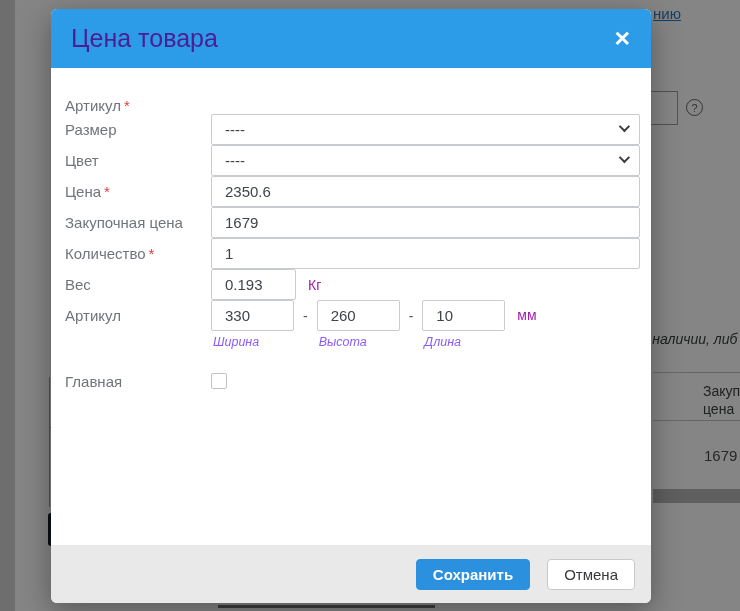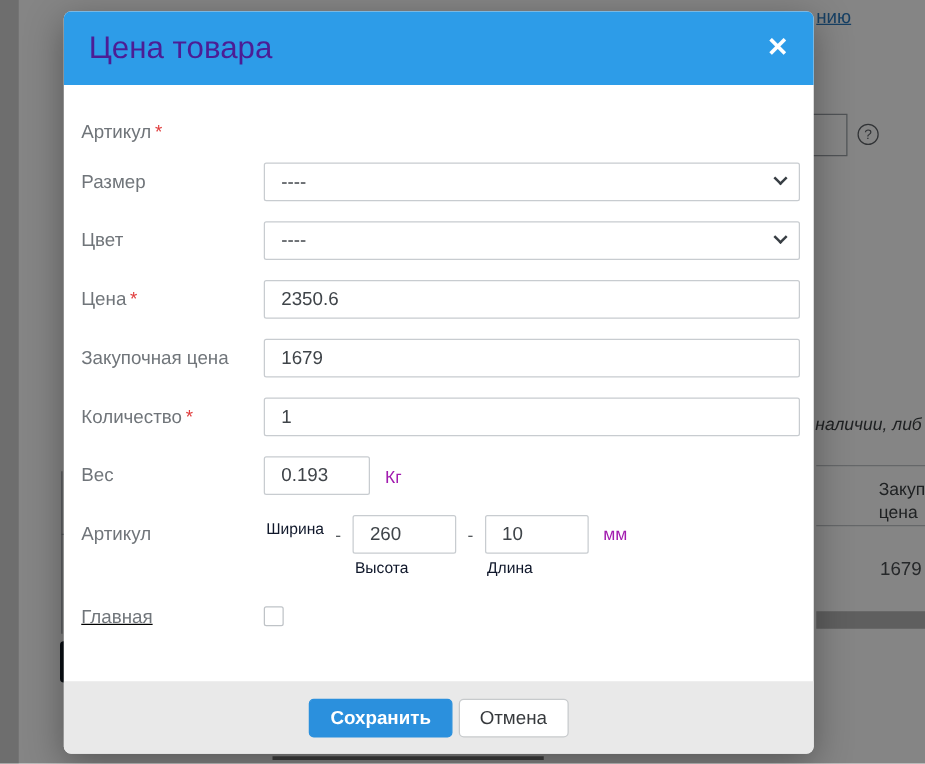--- a/index.html
+++ b/index.html
@@ -31,48 +31,48 @@
   
   .modal { position:absolute; left:51px; top:9px; width:600px; height:594px; z-index:10;
     background:#fff; border-radius:6px; box-shadow:0 8px 30px rgba(0,0,0,0.35);
     display:flex; flex-direction:column; overflow:hidden; }
   .modal-header { height:59px; flex:0 0 59px; background:#2d9ce8; display:flex;
     align-items:center; justify-content:space-between; padding:0 20px; }
   .modal-title { color:#4c1d95; font-size:25px; font-weight:500; }
   .modal-close { color:#fff; font-size:21px; font-weight:700; cursor:pointer; line-height:1; }
   .modal-body { flex:1 1 auto; padding:22px 11px 0 14px; }
   .modal-footer { flex:0 0 58px; background:#e9e9e9; display:flex; align-items:center;
-    justify-content:center; padding:0 16px; gap:5px; }
-
-  .frow { display:flex; margin-bottom:16px; }
+    justify-content:flex-end; padding:0 16px; gap:17px; }
+
+  .frow { display:flex; margin-bottom:0; }
   .flabel { flex:0 0 146px; padding-top:7px; font-size:15px; color:#70757a; }
   .req { color:#e03c3c; margin-left:3px; }
   .fctrl { flex:1 1 auto; }
 
   input[type=text] { height:31px; width:100%; border:1px solid #c8ccd0; border-radius:2px;
     padding:0 13px; font-size:15px; color:#3f4449; font-family:inherit; background:#fff; outline:none; }
   .sel-wrap { position:relative; width:100%; }
   select { height:31px; width:100%; border:1px solid #c8ccd0; border-radius:2px;
     padding:0 30px 0 13px; font-size:15px; color:#3f4449; font-family:inherit; background:#fff;
     appearance:none; -webkit-appearance:none; outline:none; }
   .chev { position:absolute; right:13px; top:10px; width:8px; height:8px; pointer-events:none;
     border-right:2px solid #383e44; border-bottom:2px solid #383e44; transform:rotate(45deg) translateY(-2px); }
 
   .small-input { width:85px !important; }
   .unit { font-size:14px; color:#a21caf; margin-left:12px; }
   .inline-ctrl { display:flex; align-items:center; }
 
   .dims { display:flex; align-items:flex-start; }
   .dim-group { display:flex; flex-direction:column; }
   .dim-group input { width:83px !important; }
-  .dim-hint { font-size:12.5px; color:#0f172a; margin-top:4px; margin-left:2px; }
+  .dim-hint { font-size:12.5px; font-style:italic; color:#8b5cf6; margin-top:4px; margin-left:2px; }
   .dim-sep { font-size:14px; color:#55595d; margin:8px 9px 0 9px; }
   .dims .unit { margin-top:7px; }
 
-  .row-main { margin-top:17px;text-decoration:underline; }
+  .row-main { margin-top:17px; }
   input[type=checkbox] { appearance:none; -webkit-appearance:none; width:16px; height:16px;
     border:1px solid #bfc3c7; border-radius:2px; background:#fff; margin-top:7px; cursor:pointer; }
 
   .btn { height:31px; border-radius:4px; font-size:15px; font-family:inherit;
     padding:0 16px; cursor:pointer; }
   .btn-save { background:#2b90dd; border:1px solid #2b90dd; color:#fff; font-weight:700; }
   .btn-cancel { background:#fff; border:1px solid #c7cacc; color:#36393c; }
 </style>
 </head>
 <body>
@@ -157,20 +157,21 @@
         <div class="fctrl inline-ctrl">
           <input type="text" class="small-input" value="0.193" style="">
           <span class="unit">Кг</span>
         </div>
       </div>
 
       <div class="frow">
         <div class="flabel">Артикул</div>
         <div class="fctrl dims">
           <div class="dim-group">
+            <input type="text" value="330" style="">
             <span class="dim-hint">Ширина</span>
           </div>
           <span class="dim-sep">-</span>
           <div class="dim-group">
             <input type="text" value="260" style="">
             <span class="dim-hint">Высота</span>
           </div>
           <span class="dim-sep">-</span>
           <div class="dim-group">
             <input type="text" value="10" style="">

